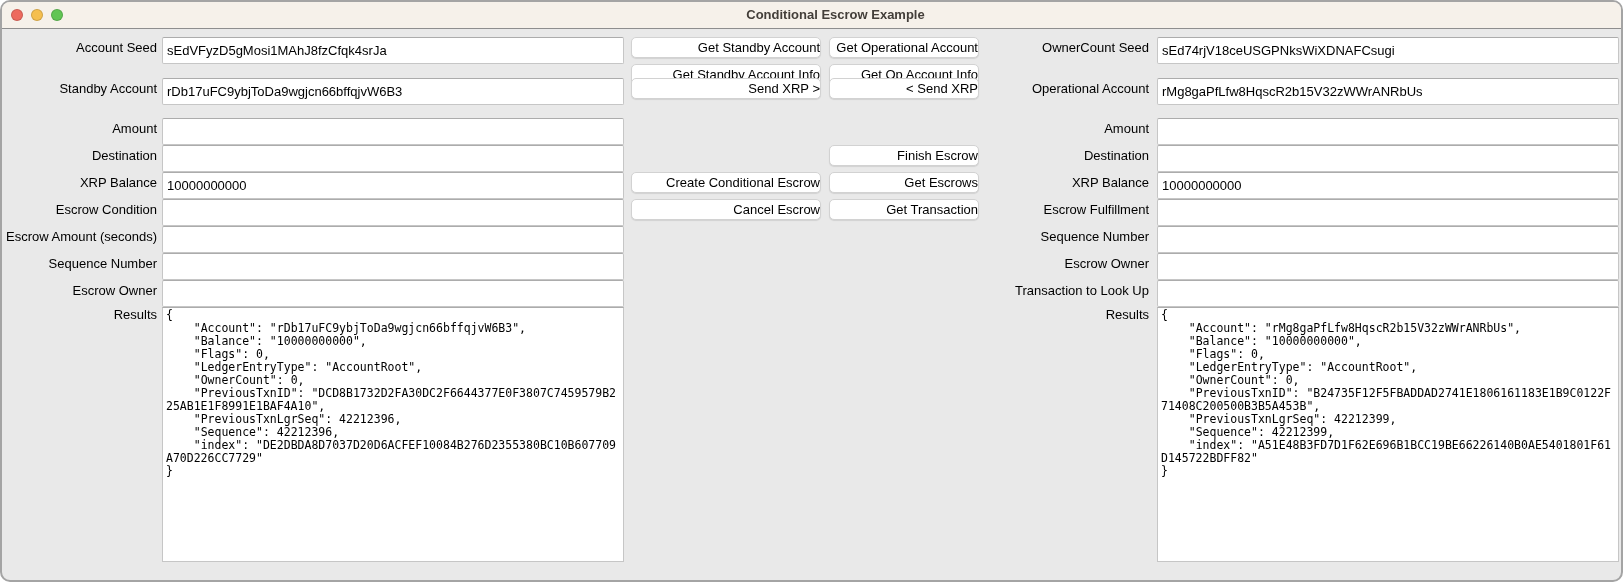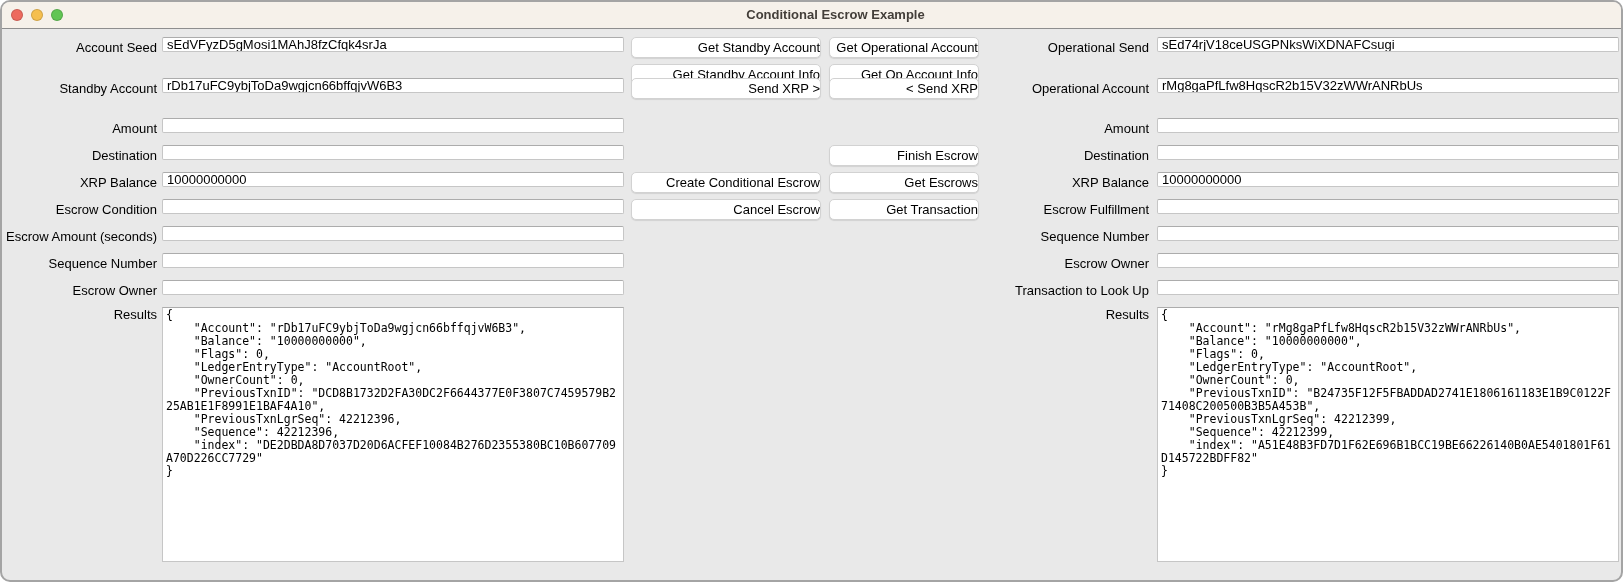--- a/index.html
+++ b/index.html
@@ -18,21 +18,21 @@
     text-align:center; font-size:13px; font-weight:bold; color:#433e39;margin-left:48px;
   }
   .lights { position:absolute; left:9px; top:7px; display:flex; gap:8px; }
   .light { width:12px; height:12px; border-radius:50%; border:1px solid rgba(0,0,0,0.15); cursor:pointer; }
 
   .lab {
     position:absolute; height:21px; line-height:21px; font-size:13px;
     color:#000; text-align:right; white-space:nowrap;
   }
   .inp {
-    position:absolute; height:15px; background:#fff;
+    position:absolute; height:27px; background:#fff;
     border:1px solid #c6c6c6; border-top-color:#acacac; border-radius:2px;
     font-family:"Liberation Sans", sans-serif; font-size:13px; color:#000;
     padding:0 4px; outline:none;
   }
   .btn {
     position:absolute; height:21px; background:#fff;
     border:1px solid #d2d2d2; border-radius:5px;
     box-shadow:0 1px 1px rgba(0,0,0,0.10);
     font-family:"Liberation Sans", sans-serif; font-size:13px; color:#000;
     text-align:right; cursor:pointer;
@@ -123,21 +123,21 @@
   <button class="btn c-b2 r2">&lt; Send XRP</button>
 
   <button class="btn c-b2 r4">Finish Escrow</button>
 
   <button class="btn c-b1 r5">Create Conditional Escrow</button>
   <button class="btn c-b2 r5">Get Escrows</button>
 
   <button class="btn c-b1 r6">Cancel Escrow</button>
   <button class="btn c-b2 r6">Get Transaction</button>
 
-  <label class="lab c-rlab r0">Operational Send</label>
+  <label class="lab c-rlab r0">OwnerCount Seed</label>
   <input class="inp c-rinp r0" spellcheck="false" value="sEd74rjV18ceUSGPNksWiXDNAFCsugi" style="">
 
   <label class="lab c-rlab r2">Operational Account</label>
   <input class="inp c-rinp r2" spellcheck="false" value="rMg8gaPfLfw8HqscR2b15V32zWWrANRbUs" style="">
 
   <label class="lab c-rlab r3">Amount</label>
   <input class="inp c-rinp r3" spellcheck="false" value="" style="">
 
   <label class="lab c-rlab r4">Destination</label>
   <input class="inp c-rinp r4" spellcheck="false" value="" style="">

